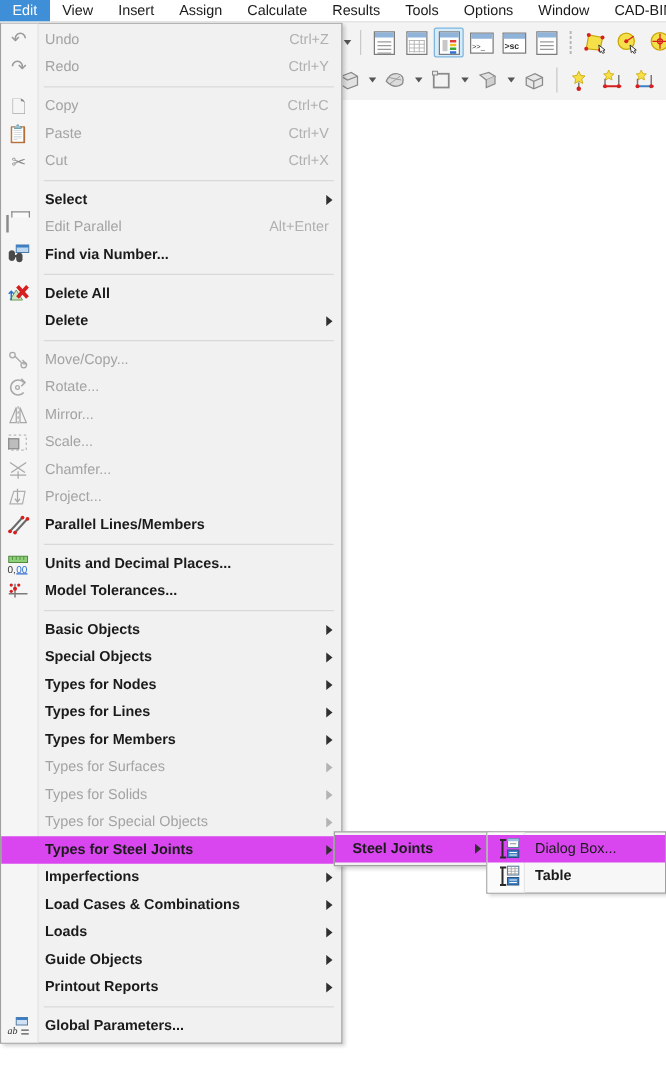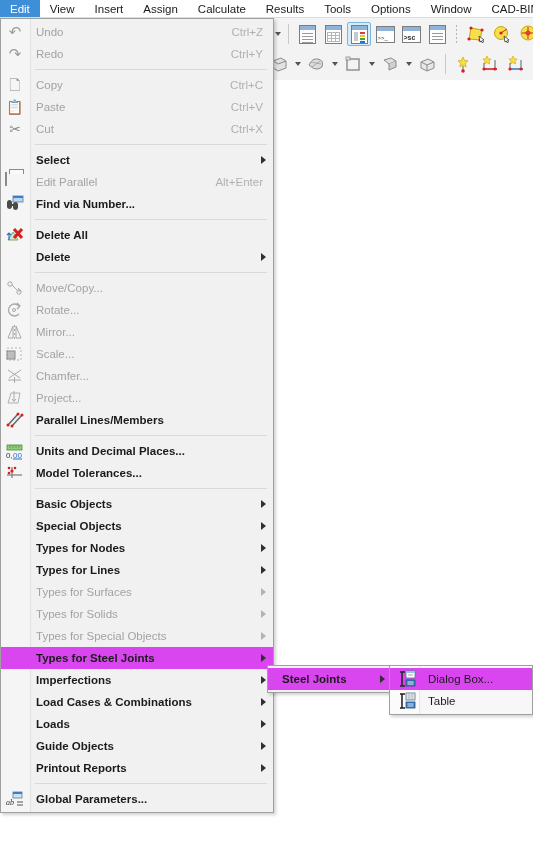--- a/index.html
+++ b/index.html
@@ -522,20 +522,24 @@
       <span class="caret"></span>
     </div>
     <div class="mi">
       <span class="label" style="font-weight:bold">Types for Nodes</span>
       <span class="caret"></span>
     </div>
     <div class="mi">
       <span class="label" style="font-weight:bold">Types for Lines</span>
       <span class="caret"></span>
     </div>
+    <div class="mi">
+      <span class="label" style="font-weight:bold">Types for Members</span>
+      <span class="caret"></span>
+    </div>
     <div class="mi disabled">
       <span class="label">Types for Surfaces</span>
       <span class="caret"></span>
     </div>
     <div class="mi disabled">
       <span class="label">Types for Solids</span>
       <span class="caret"></span>
     </div>
     <div class="mi disabled">
       <span class="label">Types for Special Objects</span>
@@ -618,17 +622,17 @@
               <line x1="14" y1="1" x2="14" y2="8"></line>
             </g>
             <rect x="8" y="10" width="9" height="6" fill="#3d7fc4" stroke="#28527f" stroke-width=".8"></rect>
             <line x1="9.5" y1="12" x2="15.5" y2="12" stroke="#fff" stroke-width=".8"></line>
             <line x1="9.5" y1="14" x2="15.5" y2="14" stroke="#fff" stroke-width=".8"></line>
             <line x1="4" y1="2" x2="4" y2="16" stroke="#2a2a2a" stroke-width="1.6"></line>
             <line x1="2" y1="2" x2="7" y2="2" stroke="#2a2a2a" stroke-width="1.6"></line>
             <line x1="2" y1="16" x2="7" y2="16" stroke="#2a2a2a" stroke-width="1.6"></line>
           </svg>
       </span>
-      <span class="label" style="font-weight:normal">Table</span>
+      <span class="label" style="font-weight:bold">Table</span>
     </div>
   </div>
 
 </div>
 
 </body></html>

